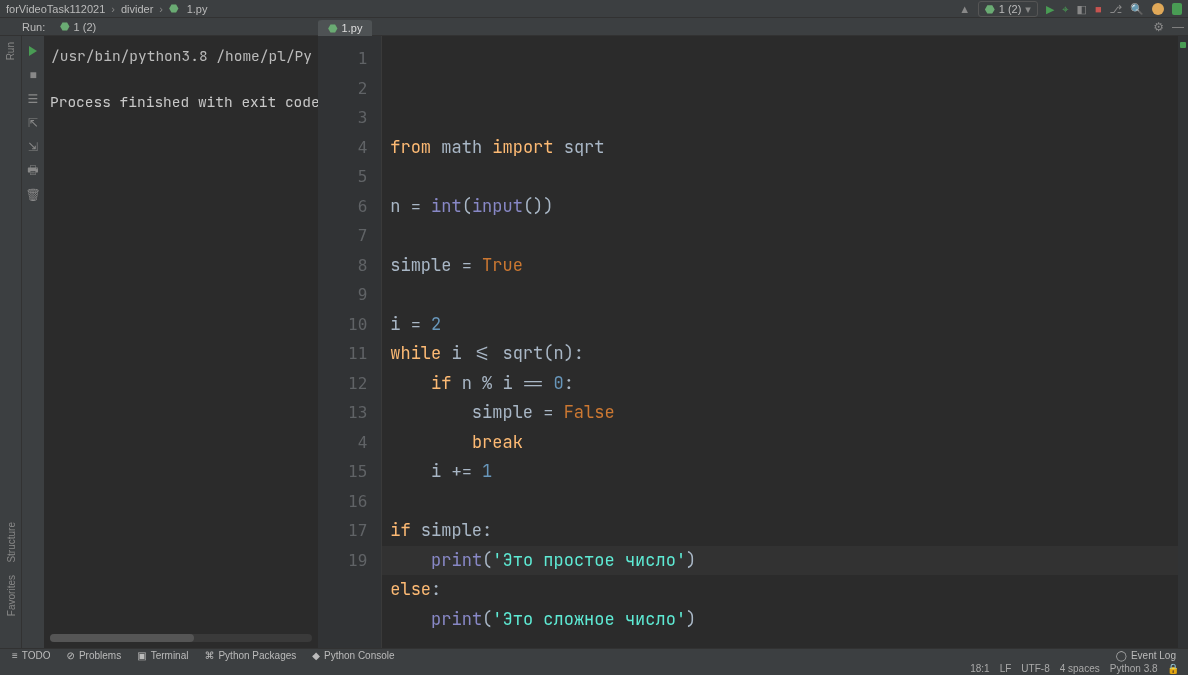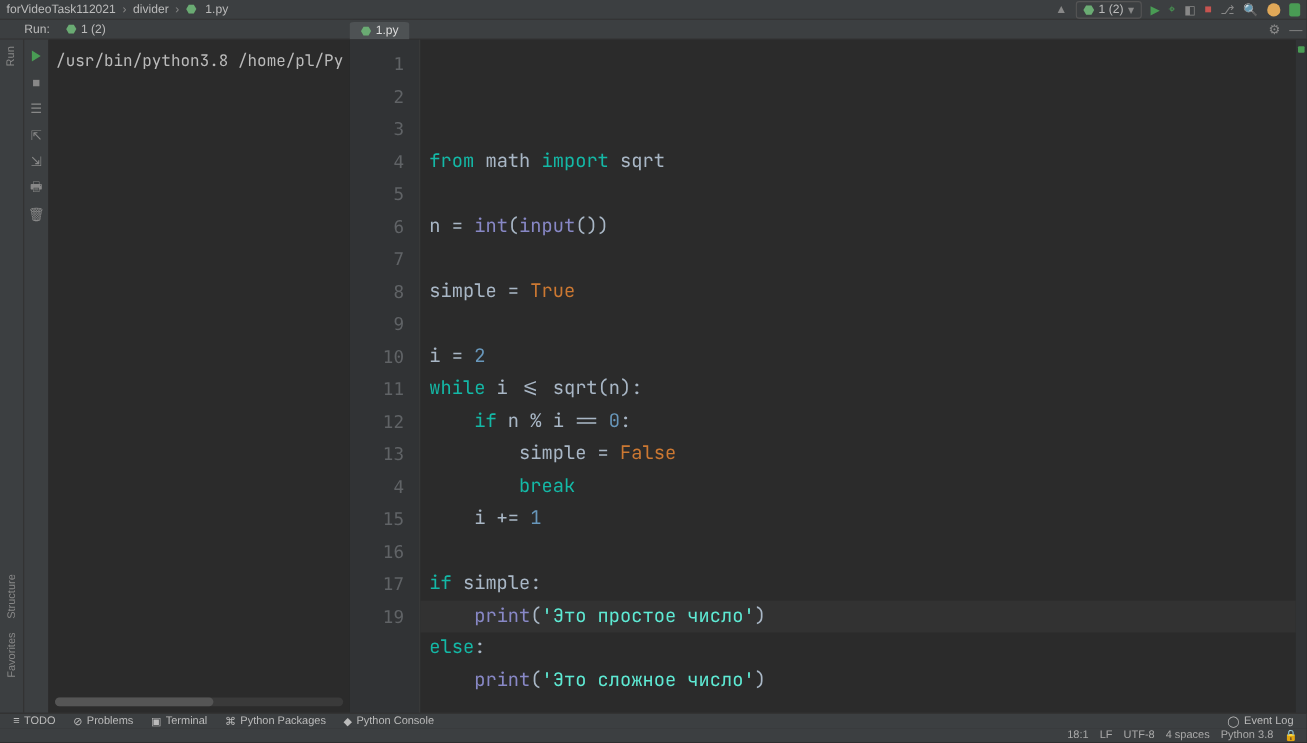--- a/index.html
+++ b/index.html
@@ -119,21 +119,21 @@
 .gutter .ln-row { height:29.5px; display:flex; justify-content:flex-end; align-items:center; position:relative;}
 .code {
   font-family:Consolas, "JetBrains Mono", monospace; font-size:17px;
   color:#a9b7c6; padding:8px 8px; line-height:29.5px; flex:1; white-space:pre;
   position:relative;
 }
 .code .cur-line{
   position:absolute; left:0; right:0; height:29.5px; background:#323232; top:calc(8px + 29.5px*17);
   z-index:0;
 }
-.code .c-kw { color:#14b8a6;}
+.code .c-kw { color:#fdba74;}
 .code .c-bi { color:#8888c6;}
 .code .c-str{ color:#5eead4;}
 .code .c-num{ color:#6897bb;}
 .code .c-const{ color:#cc7832;}
 
 .bottom-bar {
   position:absolute; left:0; right:0; bottom:13px; height:14px; background:#3c3f41;
   display:flex; align-items:center; font-size:10px; color:#bbb; gap:16px; padding:0 12px;
   border-top:1px solid #323232;
 }
@@ -211,20 +211,21 @@
     <span class="ic" style="color:#888;">☰</span>
     <span class="ic" style="color:#888;">⇱</span>
     <span class="ic" style="color:#888;">⇲</span>
     <span class="ic" style="color:#888;">🖶</span>
     <span class="ic" style="color:#888;">🗑</span>
   </div>
 
   <div class="console-panel">
     <div class="line path">/usr/bin/python3.8 /home/pl/Py</div>
     <div class="line">&nbsp;</div>
+    <div class="line">Process finished with exit code</div>
     <div class="console-scroll">
         <div class="thumb"></div>
       </div>
   </div>
 
   <div class="editor-panel">
     <div class="gutter" id="gutter">
         <div class="ln-row">1</div>
         <div class="ln-row">2</div>
         <div class="ln-row">3</div>

